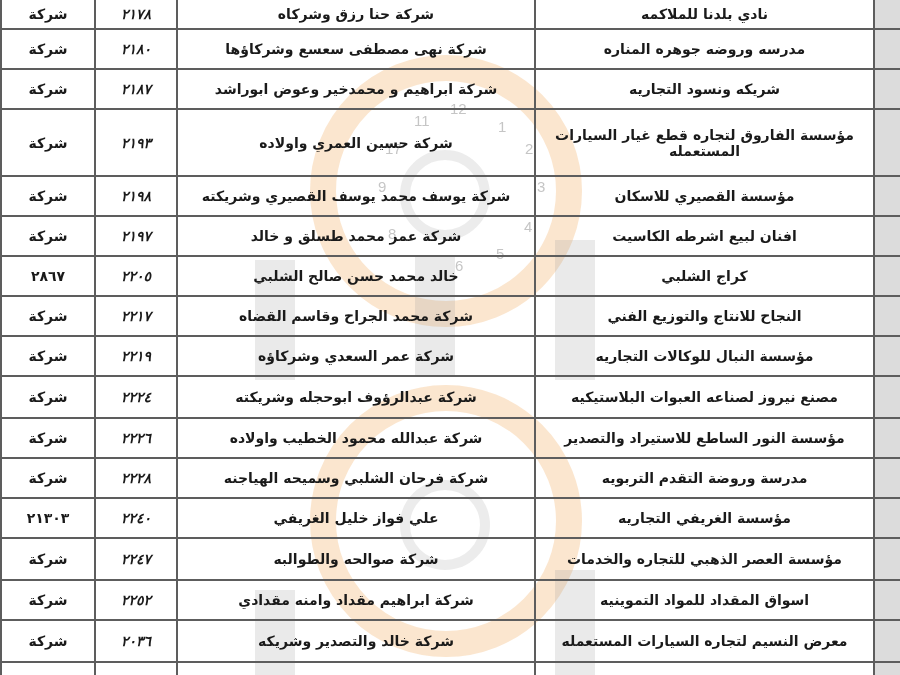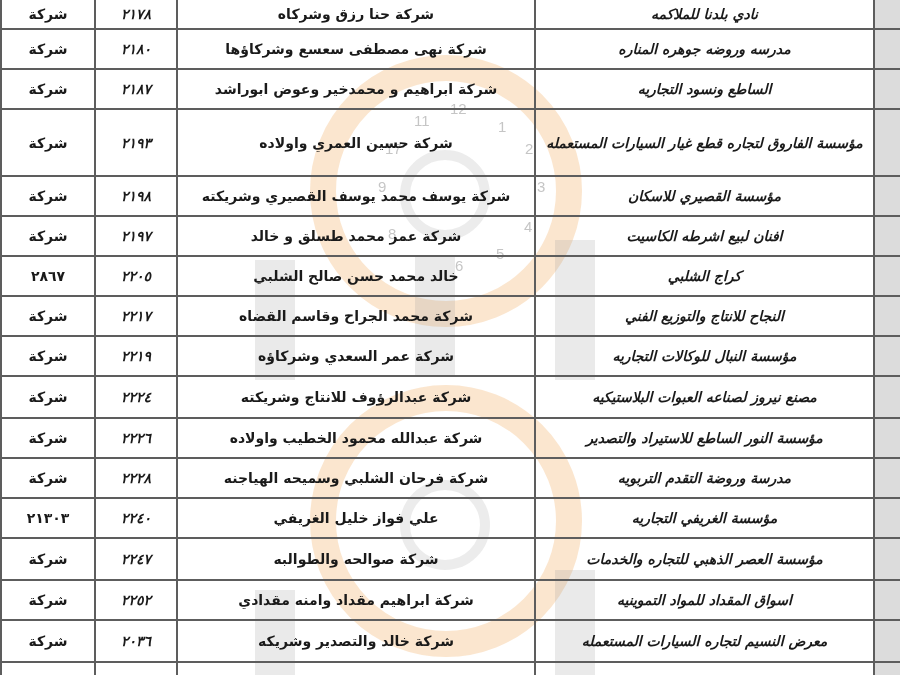--- a/index.html
+++ b/index.html
@@ -31,21 +31,21 @@
   }
   table.reg td {
     border: 2px solid #5d5d5d;
     text-align: center;
     font-weight: bold;
     font-size: 14px;
     padding: 0 6px;
     background: transparent;
   }
   td.c-num { width: 62px; background: rgba(217,217,217,0.92) !important; font-size: 13px; }
-  td.c-name { width: 325px; font-style: italic; }
+  td.c-name { width: 325px; }
   td.c-owner { width: 344px; }
   td.c-reg { width: 68px; font-size: 13px; font-style: italic; }
   td.c-type { width: 80px; font-size: 14px; }
 </style>
 </head>
 <body>
 
 <div class="watermark" style="left:0;top:0;width:900px;height:675px;">
   <div class="wm-ring" style="position:absolute;left:310px;top:55px;width:220px;height:220px;"></div>
   <div class="wm-inner" style="position:absolute;left:400px;top:150px;width:70px;height:70px;"></div>
@@ -80,21 +80,21 @@
     </tr>
     <tr style="height:40px;">
       <td class="c-num">٤٢.</td>
       <td class="c-name">مدرسه وروضه جوهره المناره</td>
       <td class="c-owner">شركة نهى مصطفى سعسع وشركاؤها</td>
       <td class="c-reg">٢١٨٠</td>
       <td class="c-type">شركة</td>
     </tr>
     <tr style="height:40px;">
       <td class="c-num">٤٣.</td>
-      <td class="c-name">الساطع ونسود التجاريه</td>
+      <td class="c-name">شريكه ونسود التجاريه</td>
       <td class="c-owner">شركة ابراهيم و محمدخير وعوض ابوراشد</td>
       <td class="c-reg">٢١٨٧</td>
       <td class="c-type">شركة</td>
     </tr>
     <tr style="height:67px;">
       <td class="c-num">٤٤.</td>
       <td class="c-name">مؤسسة الفاروق لتجاره قطع غيار السيارات المستعمله</td>
       <td class="c-owner">شركة حسين العمري واولاده</td>
       <td class="c-reg">٢١٩٣</td>
       <td class="c-type">شركة</td>
@@ -130,21 +130,21 @@
     <tr style="height:40px;">
       <td class="c-num">٤٩.</td>
       <td class="c-name">مؤسسة النبال للوكالات التجاريه</td>
       <td class="c-owner">شركة عمر السعدي وشركاؤه</td>
       <td class="c-reg">٢٢١٩</td>
       <td class="c-type">شركة</td>
     </tr>
     <tr style="height:42px;">
       <td class="c-num">٥٠.</td>
       <td class="c-name">مصنع نيروز لصناعه العبوات البلاستيكيه</td>
-      <td class="c-owner">شركة عبدالرؤوف للانتاج وشريكته</td>
+      <td class="c-owner">شركة عبدالرؤوف ابوحجله وشريكته</td>
       <td class="c-reg">٢٢٢٤</td>
       <td class="c-type">شركة</td>
     </tr>
     <tr style="height:40px;">
       <td class="c-num">٥١.</td>
       <td class="c-name">مؤسسة النور الساطع للاستيراد والتصدير</td>
       <td class="c-owner">شركة عبدالله محمود الخطيب واولاده</td>
       <td class="c-reg">٢٢٢٦</td>
       <td class="c-type">شركة</td>
     </tr>

